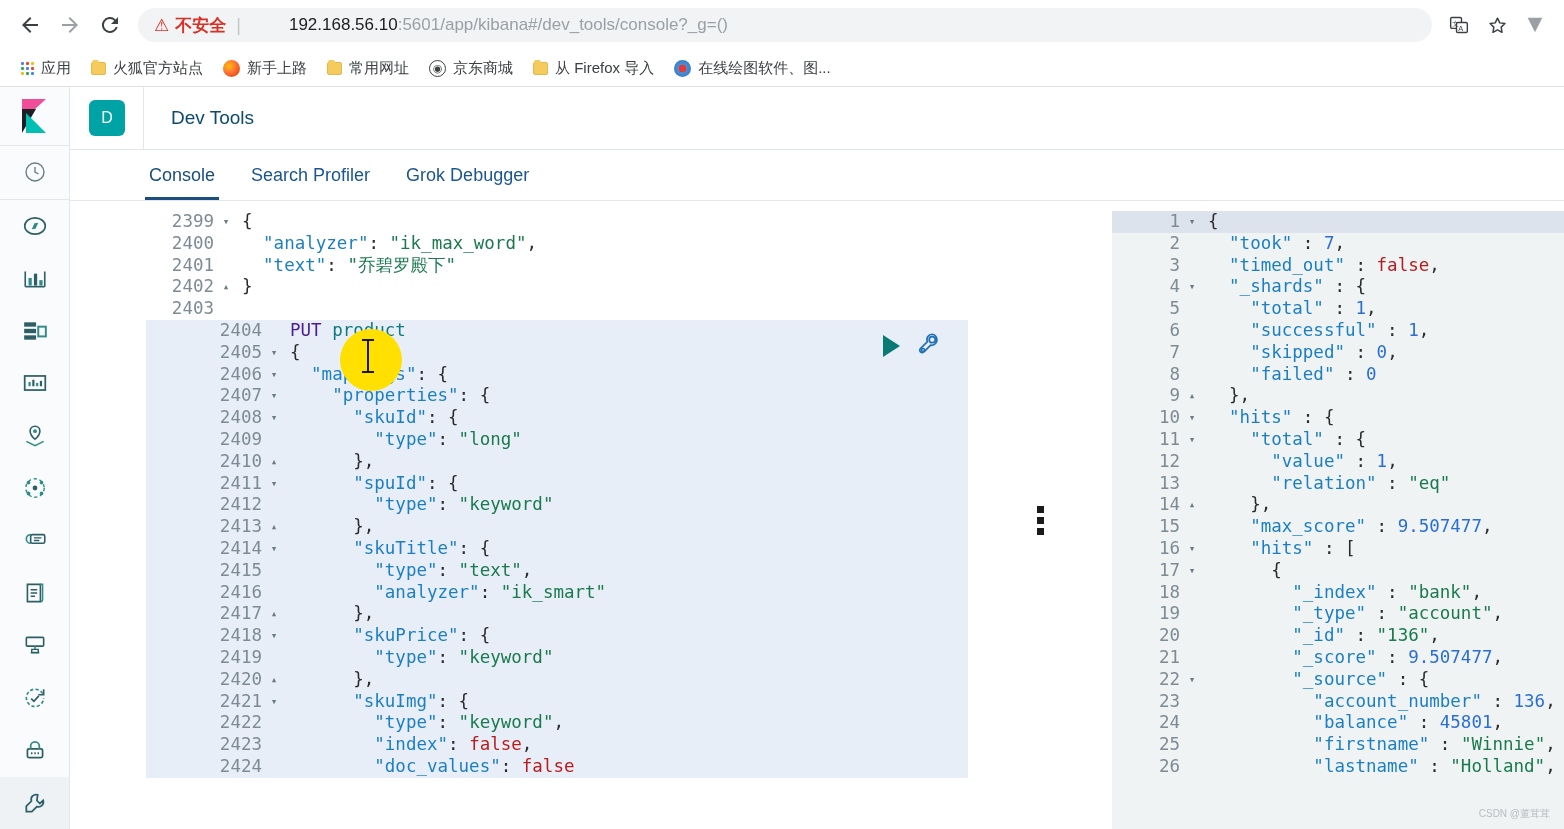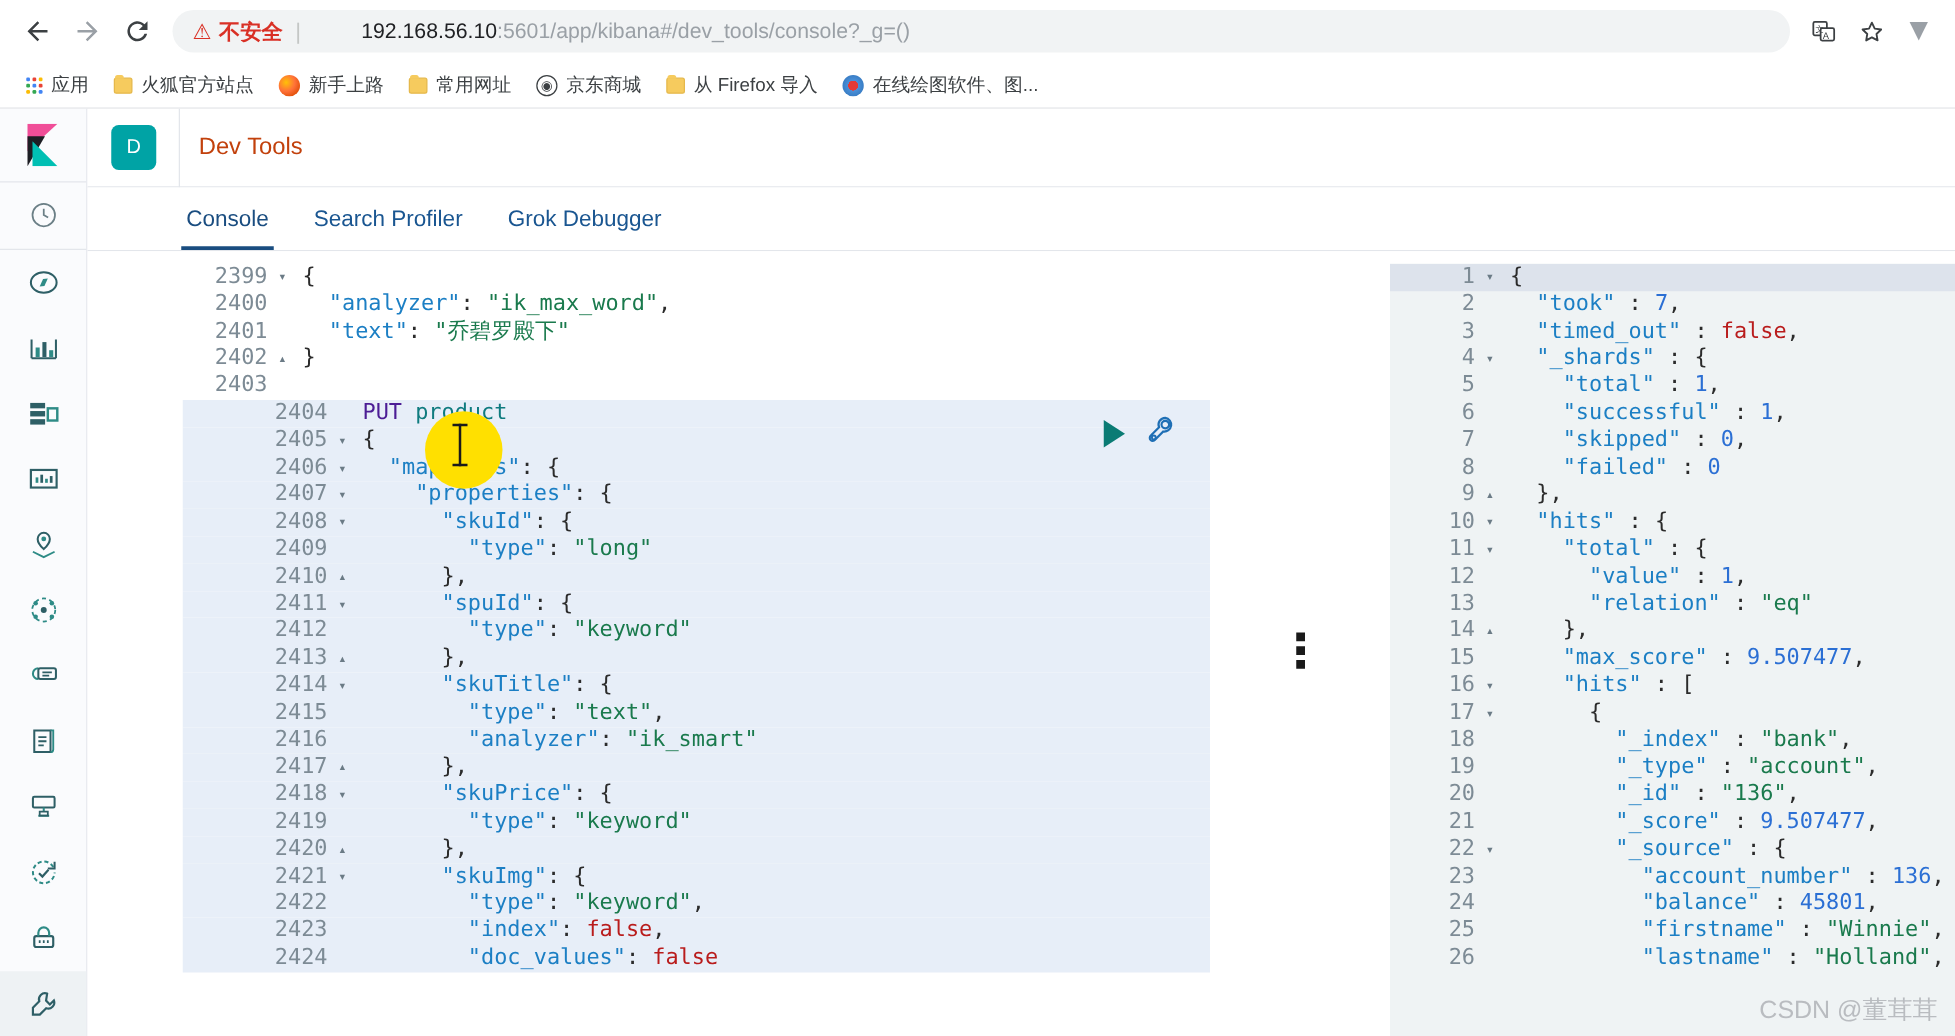--- a/index.html
+++ b/index.html
@@ -56,21 +56,21 @@
   .kb-side-item.sep { border-bottom:1px solid #e3e6eb; height:57px; }
   .kb-side-item.active { background:#eef2f4; }
   .kb-main { flex:1 1 auto; display:flex; flex-direction:column; min-width:0; }
 
   .kb-header { height:63px; display:flex; align-items:center; border-bottom:1px solid #e3e6eb;
                background:#fff; }
   .kb-badge { width:36px; height:36px; border-radius:6px; background:#00a3a5; color:#fff;
               display:flex; align-items:center; justify-content:center; font-size:16px;
               margin-left:19px; }
   .kb-hdr-sep { width:1px; height:63px; background:#e3e6eb; margin-left:18px; }
-  .kb-title { font-size:19px; color:#c2410c; margin-left:15px; }
+  .kb-title { font-size:19px; color:#0c4a6e; margin-left:27px; }
 
   .kb-subnav { height:52px; display:flex; align-items:center; gap:26px; padding-left:75px;
                background:#fff; }
   .kb-subnav a { font-size:17px; color:#1a6bc4; text-decoration:none; }
 
   .kb-tabs { height:51px; display:flex; align-items:flex-end; gap:28px; padding-left:75px;
              background:#fff; border-bottom:1px solid #e3e6eb; }
   .kb-tab { font-size:18px; color:#1a5691; padding:0 4px 11px 4px; border-bottom:3px solid transparent; }
   .kb-tab.active { color:#1a4d80; border-bottom-color:#1a4d80; }
 
@@ -107,21 +107,21 @@
           border-bottom:11px solid transparent; }
   .wrench { color:#1f6fb5; }
 
   .cursor-dot { position:absolute; left:194px; top:118px; width:62px; height:62px;
                 border-radius:50%; background:#ffe000; }
   .ibeam { position:absolute; left:221px; top:128px; width:2px; height:34px; background:#1a1a1a; }
   .ibeam:before, .ibeam:after { content:""; position:absolute; left:-5px; width:12px; height:2px;
                                 background:#1a1a1a; }
   .ibeam:before { top:0; } .ibeam:after { bottom:0; }
 
-  .watermark { position:absolute; right:14px; bottom:8px; color:#b9bcc0; font-size:20px; }
+  .watermark { position:absolute; right:14px; bottom:8px; color:#b9bcc0; font-size:10px; }
 </style>
 </head>
 <body>
 
 <div class="chrome">
   <div class="nav-btn">
     <svg width="24" height="24" viewBox="0 0 24 24">
         <path d="M20 11H7.8l5.6-5.6L12 4l-8 8 8 8 1.4-1.4L7.8 13H20z" fill="#3c4043"></path>
       </svg>
   </div>

